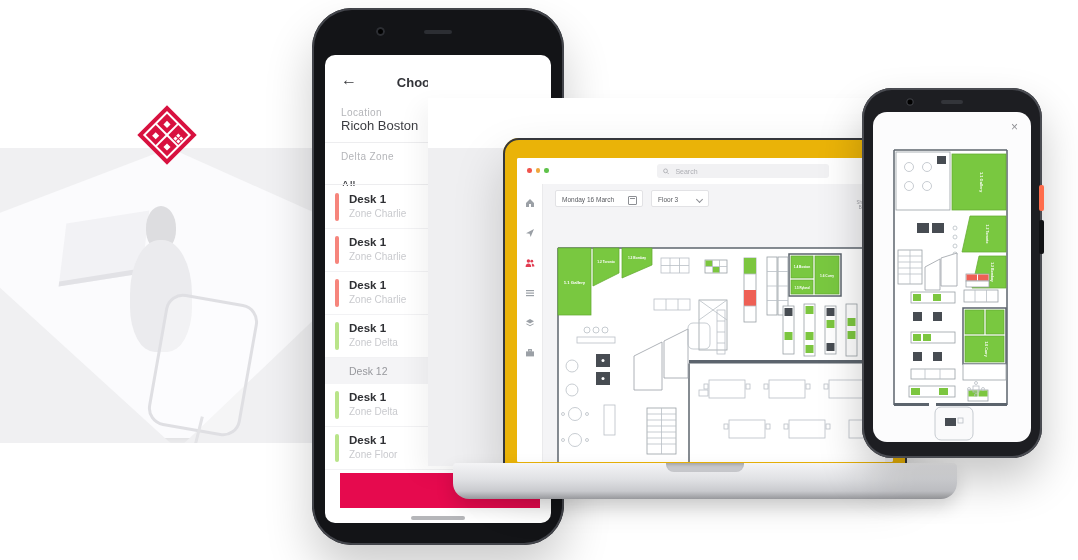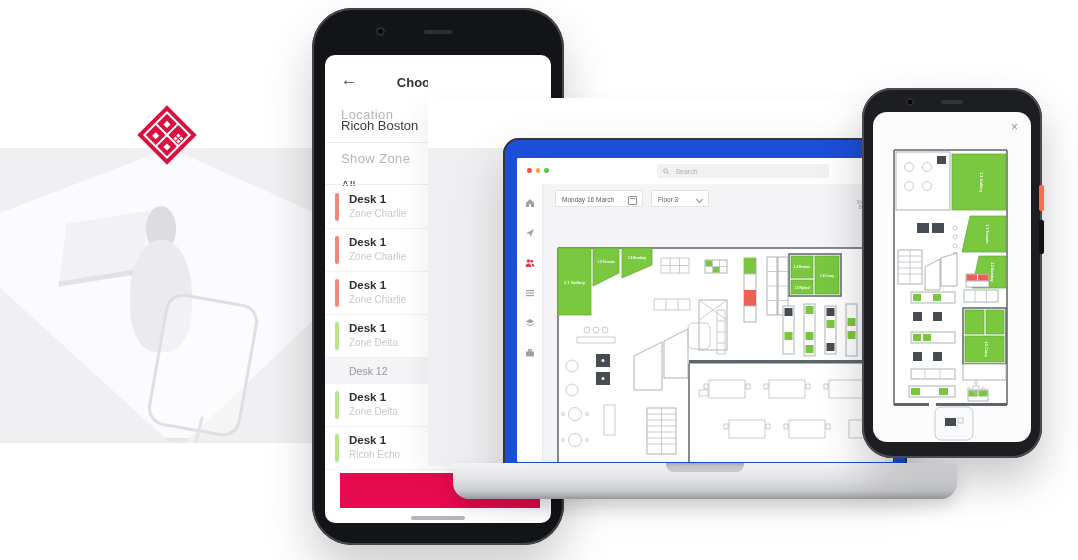--- a/index.html
+++ b/index.html
@@ -24,38 +24,38 @@
   .qr-cell::after{content:"";position:absolute;left:50%;top:50%;width:5px;height:5px;margin:-2.5px 0 0 -2.5px;background:#fff;}
   .qr-cell.dots::after{width:3px;height:3px;margin:-1.5px 0 0 -1.5px;box-shadow:4px 0 #fff,0 4px #fff,4px 4px #fff;}
   
   .phone-left{position:absolute;left:312px;top:8px;width:252px;height:537px;background:#131417;border-radius:40px;
               box-shadow:inset 0 0 0 2px #43454b,0 26px 48px rgba(0,0,0,.20);z-index:10;}
   .pl-cam{position:absolute;left:64px;top:19px;width:9px;height:9px;border-radius:50%;background:#000;box-shadow:inset 0 0 0 2px #2c2e33;}
   .pl-speaker{position:absolute;left:112px;top:22px;width:28px;height:4px;border-radius:2px;background:#2c2e33;}
   .pl-screen{position:absolute;left:13px;right:13px;top:47px;bottom:22px;background:#fff;border-radius:10px;overflow:hidden;}
   .pl-back{position:absolute;left:16px;top:16px;font-size:16px;color:#3a3b3f;}
   .pl-title{position:absolute;left:0;right:0;top:20px;text-align:center;font-size:13px;font-weight:bold;color:#323338;}
-  .pl-label{position:absolute;left:16px;font-size:13px;letter-spacing:.4px;color:#b4b5b9;}
+  .pl-label{position:absolute;left:16px;font-size:10px;letter-spacing:.4px;color:#b4b5b9;}
   .pl-value{position:absolute;left:16px;font-size:13px;color:#3c3d42;}
   .pl-div{position:absolute;left:0;right:0;height:1px;background:#ededef;}
   .pl-list{position:absolute;left:0;right:0;top:131px;}
   .pl-card{position:relative;height:42px;border-bottom:1px solid #f2f2f4;background:#fff;}
   .pl-bar{position:absolute;left:10px;top:7px;bottom:7px;width:3.5px;border-radius:2px;}
   .pl-name{position:absolute;left:24px;top:7px;font-size:11.5px;font-weight:bold;color:#2f3034;}
   .pl-zone{position:absolute;left:24px;top:22px;font-size:10px;color:#c9cace;}
   .pl-sect{height:26px;line-height:26px;background:#f4f4f6;color:#97989d;font-size:10.5px;padding-left:24px;}
   .pl-cta{position:absolute;left:15px;right:11px;top:418px;height:35px;background:#e60a4e;}
   .pl-home{position:absolute;left:50%;top:461px;width:54px;height:3.5px;margin-left:-27px;border-radius:2px;background:#b5b6b9;}
   
   .ovl-a{position:absolute;left:428px;top:66px;width:117px;height:32px;background:#fff;z-index:20;}
   .ovl-b{position:absolute;left:428px;top:98px;width:478px;height:368px;z-index:20;
          background:linear-gradient(180deg,#fff 0,#fff 50px,#efeff1 50px,#efeff1 100%);
          box-shadow:-8px 8px 22px rgba(0,0,0,.05);}
   
-  .laptop-screen{position:absolute;left:503px;top:138px;width:404px;height:330px;background:#1d4ed8;
+  .laptop-screen{position:absolute;left:503px;top:138px;width:404px;height:330px;background:#eab308;
                  border-radius:16px 16px 2px 2px;box-shadow:inset 0 0 0 2px #35373c,0 24px 50px rgba(0,0,0,.18);z-index:30;}
   .lp-display{position:absolute;left:14px;right:14px;top:20px;bottom:6px;background:#fff;overflow:hidden;border-radius:2px;}
   .lp-topbar{position:absolute;left:0;right:0;top:0;height:26px;background:#fff;border-bottom:1px solid #ececee;}
   .lp-dots{position:absolute;left:10px;top:10px;display:flex;gap:4px;}
   .lp-dots .dot{width:4.5px;height:4.5px;border-radius:50%;}
   .lp-search{position:absolute;left:140px;top:6px;width:172px;height:14px;background:#f1f1f3;border-radius:3px;
              display:flex;align-items:center;gap:4px;padding:0 6px;box-sizing:border-box;}
   .lp-search input{border:0;background:transparent;outline:none;font-size:7px;color:#808186;width:100%;font-family:inherit;}
   .lp-search input::placeholder{color:#aeafb4;}
   .lp-body{position:absolute;left:0;right:0;top:26px;bottom:0;background:#f4f4f6;}
@@ -126,21 +126,21 @@
   <div class="pl-cam"></div>
   <div class="pl-speaker"></div>
   <div class="pl-screen">
     <div class="pl-back">←</div>
     <div class="pl-title">Choose Desk</div>
 
     <div class="pl-label" style="top:52px">Location</div>
     <div class="pl-value" style="top:63px">Ricoh Boston</div>
     <div class="pl-div" style="top:87px"></div>
 
-    <div class="pl-label" style="top:96px">Show Zone</div>
+    <div class="pl-label" style="top:96px">Delta Zone</div>
     <div class="pl-value" style="top:123px">All</div>
     <div class="pl-div" style="top:129px"></div>
 
     <div class="pl-list">
 
         <div class="pl-card">
           <span class="pl-bar" style="background: rgb(246, 133, 124);"></span>
           <span class="pl-name">Desk 1</span>
           <span class="pl-zone">Zone Charlie</span>
         </div>
@@ -167,21 +167,21 @@
 
         <div class="pl-card">
           <span class="pl-bar" style="background: rgb(185, 228, 137);"></span>
           <span class="pl-name">Desk 1</span>
           <span class="pl-zone">Zone Delta</span>
         </div>
 
         <div class="pl-card">
           <span class="pl-bar" style="background: rgb(185, 228, 137);"></span>
           <span class="pl-name">Desk 1</span>
-          <span class="pl-zone">Ricoh Echo</span>
+          <span class="pl-zone">Zone Floor</span>
         </div>
       </div>
 
     <div class="pl-cta"></div>
     <div class="pl-home"></div>
   </div>
 </div>
 
 <div class="ovl-a"></div>
 <div class="ovl-b"></div>

